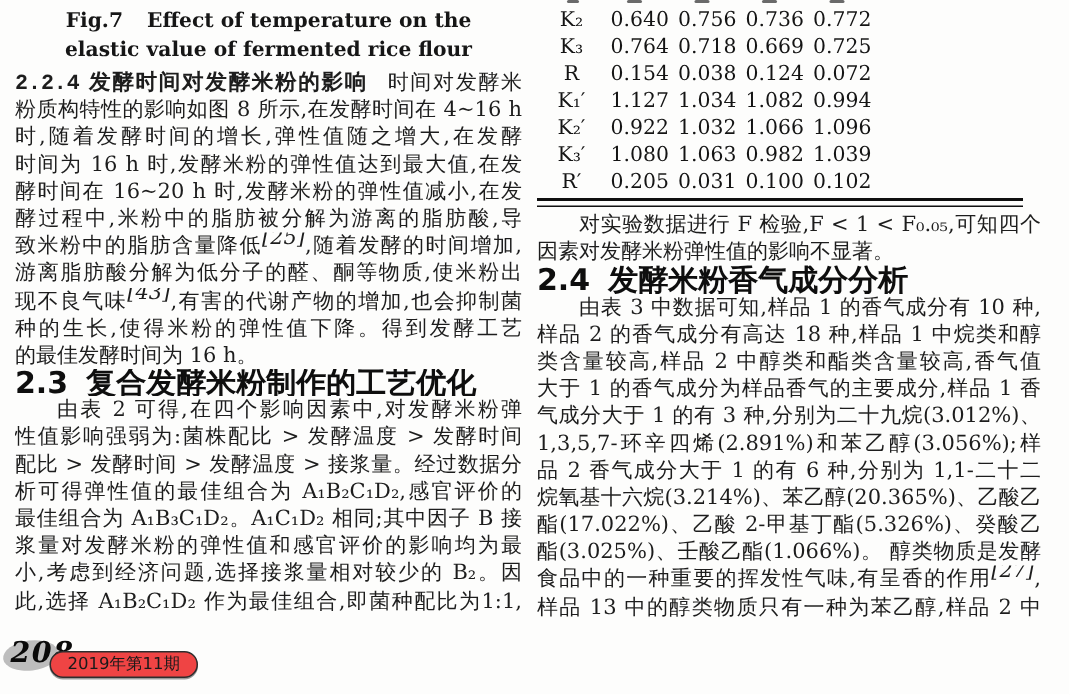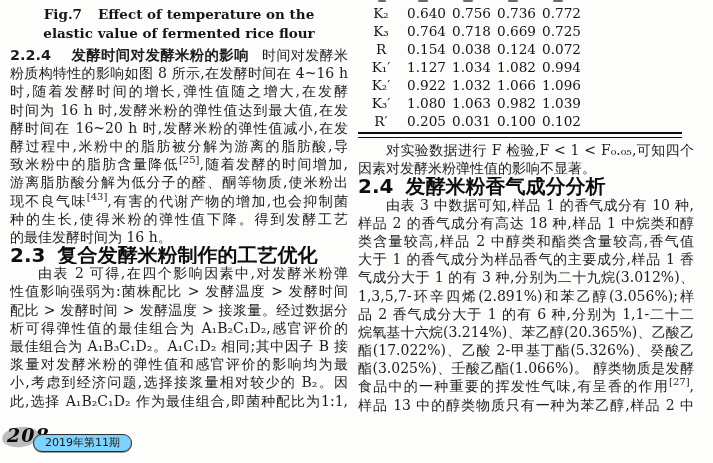--- a/index.html
+++ b/index.html
@@ -16,41 +16,41 @@
   .line{
     height:18.2px;line-height:18.2px;font-size:14px;overflow:hidden;
     text-align:justify;text-align-last:justify;text-justify:inter-character;
   }
   .line.noj{text-align:left;text-align-last:left;}
   .line.indent{padding-left:28px;box-sizing:border-box;}
   .heading-line{font-family:"DejaVu Sans","Liberation Sans",sans-serif;font-weight:bold;
     font-size:20px;color:#0e0e0e;text-align:right;text-align-last:left;}
   .h-num{margin-right:12px;}
   .inline-hnum,.inline-htitle{font-family:"DejaVu Sans","Liberation Sans",sans-serif;font-weight:bold;font-size:14.4px;}
-  .inline-hnum{margin-right:20px;}
+  .inline-hnum{margin-right:5px;font-family:Liberation Mono, monospace;}
   .inline-hrest{margin-left:13px;}
-  sup{font-size:10px;line-height:0;vertical-align:super;}
+  sup{font-size:14px;line-height:0;vertical-align:super;font-style:italic;}
   
   .tbl{position:absolute;left:358px;top:0;width:324px;}
   .frag-row{height:3px;position:relative;overflow:hidden;}
   .frag{position:absolute;top:0;height:2px;background:#6a6a6a;border-radius:1px;}
   .trow{display:flex;height:18px;align-items:flex-end;font-size:13.6px;color:#141414;}
   .tcell-label{width:46px;text-align:center;}
   .tcell-val{width:45px;text-align:center;}
   .double-rule{height:3px;border-top:2px solid #101010;border-bottom:1px solid #101010;margin-top:3px;}
   
   .col-right-text{position:absolute;left:358px;top:141px;width:336px;}
   
   .footer-ellipse{position:absolute;left:2px;top:427px;width:37px;height:20px;
     background:#bdbdbd;border-radius:50%;transform:rotate(-7deg);}
   .footer-page{position:absolute;left:7px;top:424px;
     font-family:"DejaVu Serif","Liberation Serif",serif;
     font-style:italic;font-weight:bold;font-size:19px;color:#0a0a0a;letter-spacing:1px;}
   .footer-pill{position:absolute;left:33px;top:434px;height:14px;line-height:14px;
-    padding:1px 11px;border:1.4px solid #2e2e2e;border-radius:10px;background:#7dd3fc;
+    padding:1px 11px;border:1.4px solid #2e2e2e;border-radius:10px;background:#ef4444;
     font-family:"DejaVu Sans","Liberation Sans",sans-serif;font-size:11px;color:#1a1a1a;
     box-shadow:0 1px 0 #999;text-align:right;}
 </style>
 </head>
 <body>
 
 <div class="page">
 
   <div class="col-left">
 

